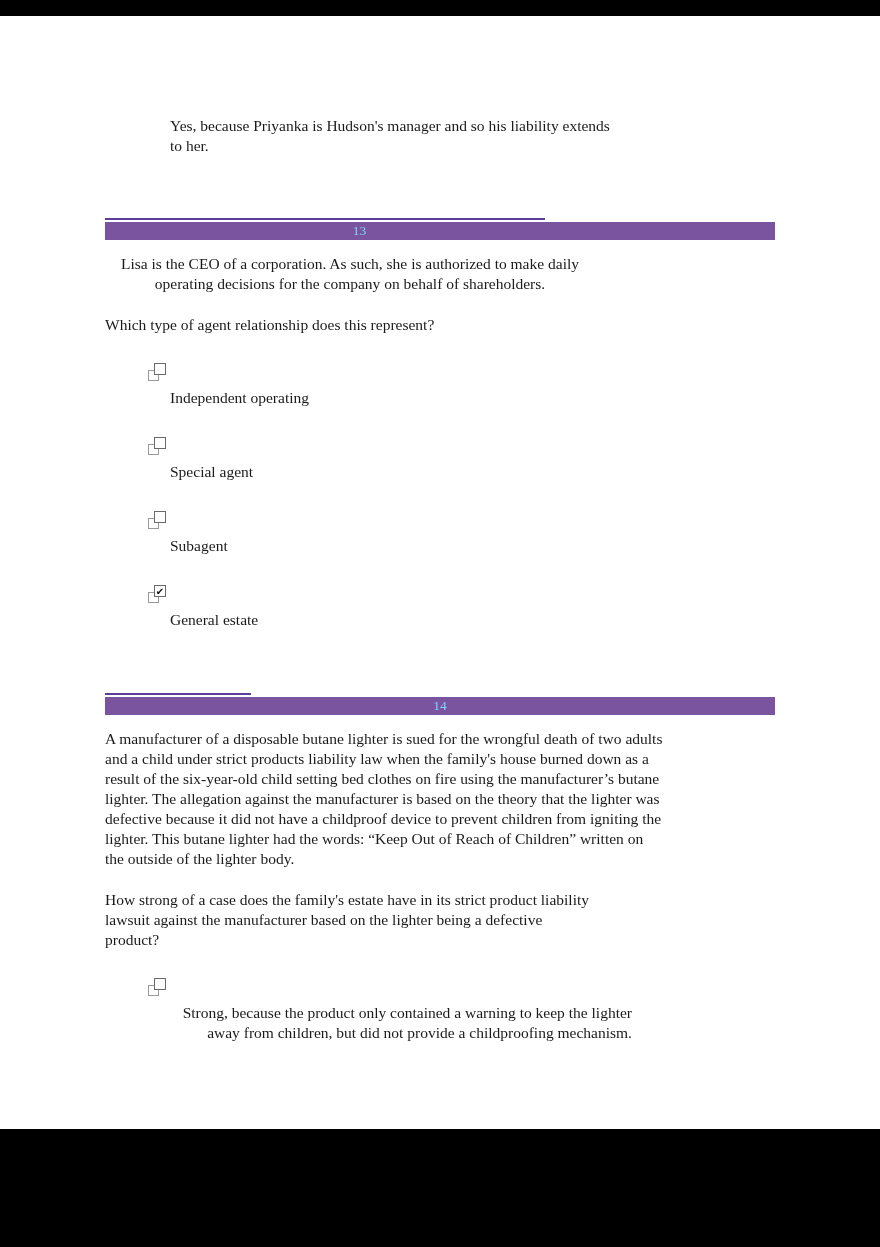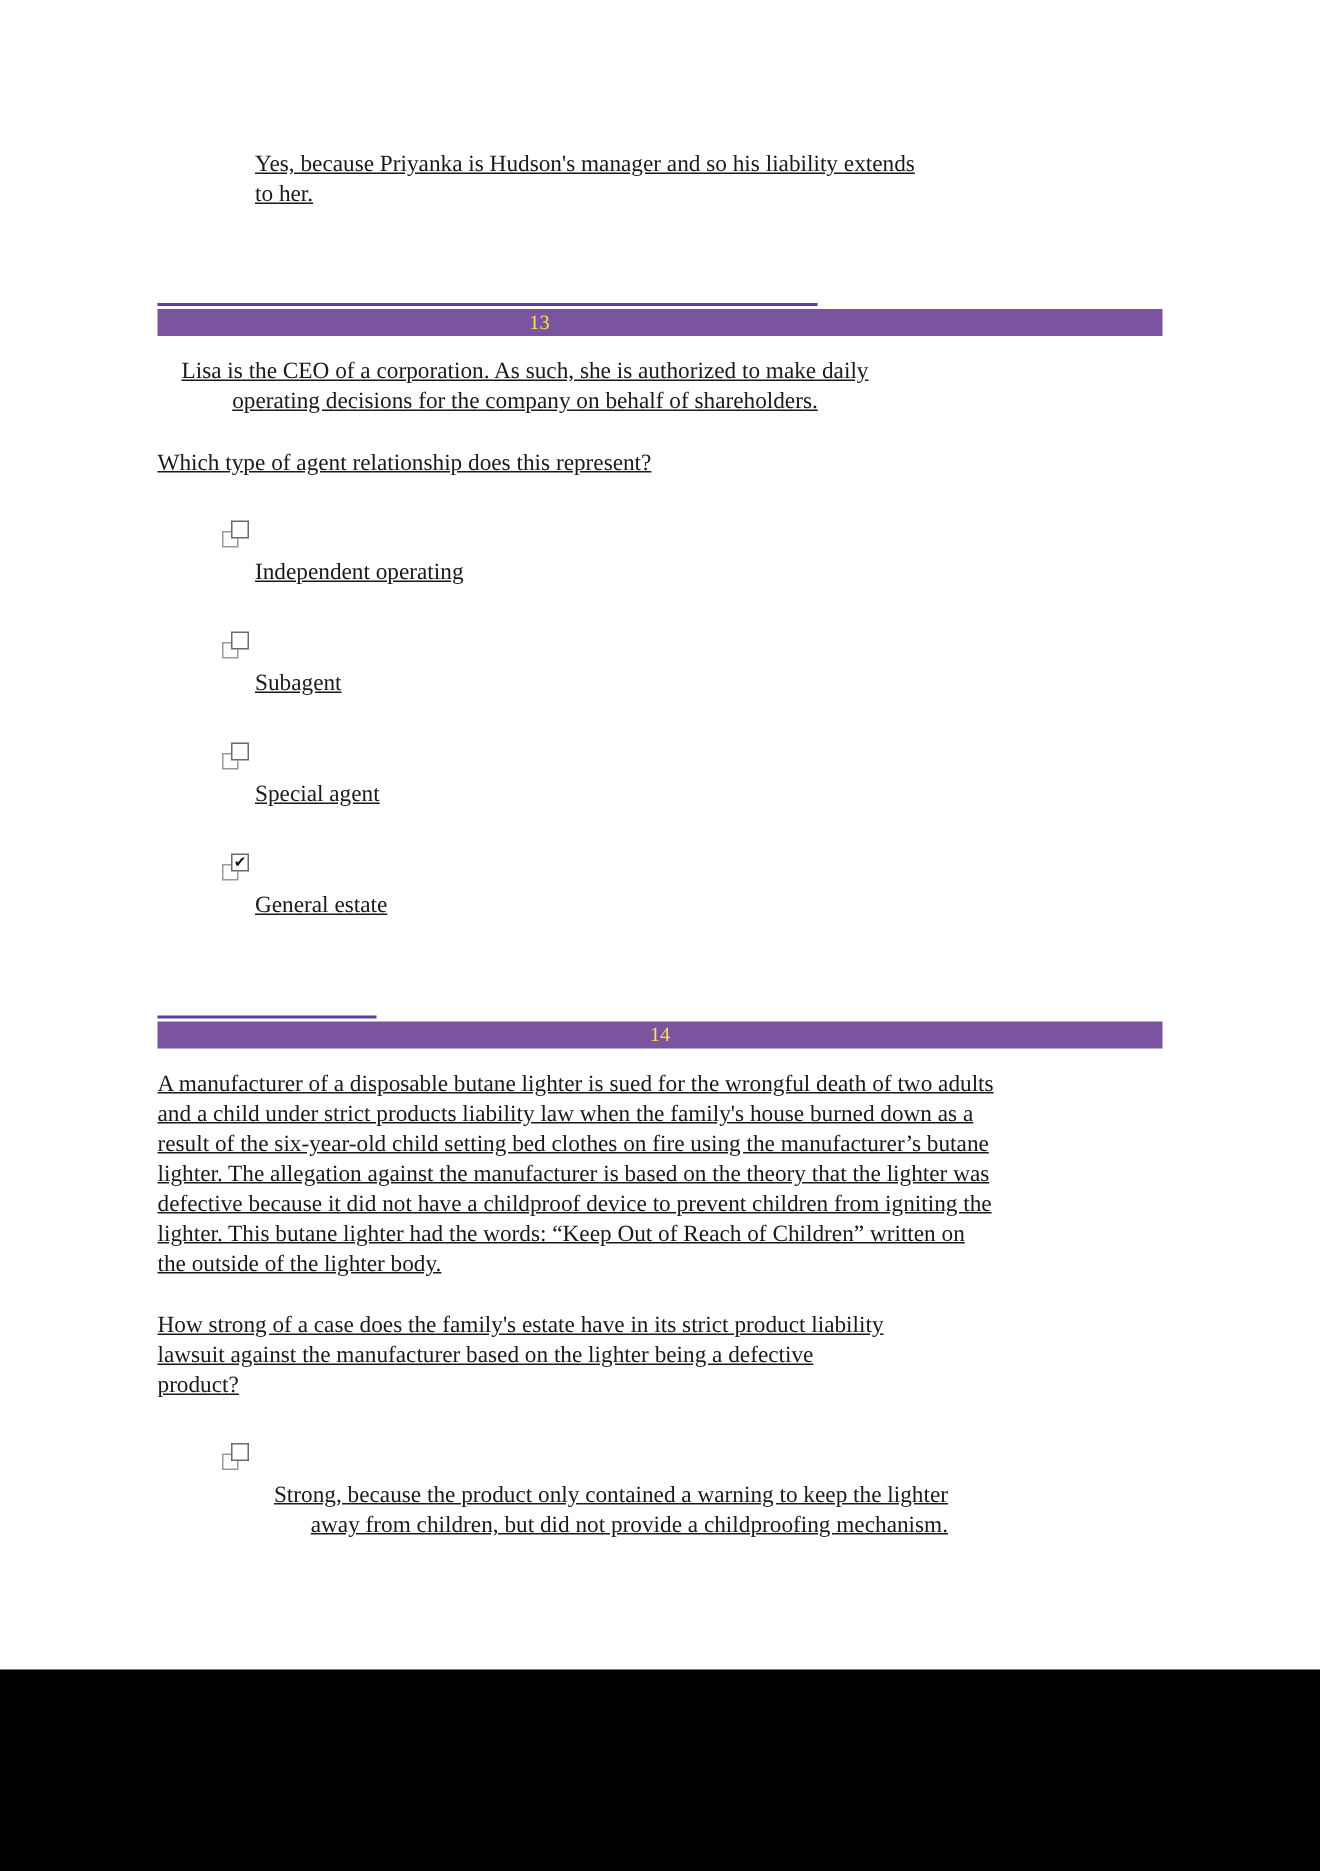--- a/index.html
+++ b/index.html
@@ -5,28 +5,27 @@
   * { margin: 0; padding: 0; box-sizing: border-box; }
   html, body { background: #000; }
   body {
     width: 880px; height: 1247px;
     position: relative;
     font-family: "Liberation Serif", serif;
     overflow: hidden;
   }
   .page {
     position: absolute;
-    top: 0; left: 0;
+    top: 16px; left: 0;
     width: 880px; height: 1113px;
     background: #ffffff;
     color: #1a1a1a;
     padding: 100px 105px 0 105px;
     font-size: 15.5px;
     line-height: 20px;
-    text-decoration: underline;
   }
   .prev-answer {
     margin-left: 65px;
     width: 445px;
   }
   .section { margin-top: 0; }
   .section-header { position: relative; }
   .divider-line {
     height: 2px;
     background: #5c3d99;
@@ -36,21 +35,21 @@
   .divider-line.w-short { width: 146px; }
   .number-bar {
     position: relative;
     width: 670px; height: 18px;
     background: #7a549f;
   }
   .number-bar .q-num {
     position: absolute;
     top: 0;
     transform: translateX(-50%);
-    color: #fde047;
+    color: #7dd3fc;
     font-size: 13.5px;
     line-height: 18px;
   }
   .q-num.pos-13 { left: 38%; }
   .q-num.pos-14 { left: 50%; }
   .prompt { margin-top: 14px; }
   .prompt.w13 { width: 490px; text-align: center; }
   .prompt.w14 { width: 558px; }
   .question-text { margin-top: 21px; }
   .question-text.w13 { width: 490px; }
@@ -119,28 +118,28 @@
         <span class="cb-wrap">
           <span class="cb-box"></span>
         </span>
         <div class="opt-label">Independent operating</div>
       </div>
 
       <div class="option">
         <span class="cb-wrap">
           <span class="cb-box"></span>
         </span>
-        <div class="opt-label">Subagent</div>
+        <div class="opt-label">Special agent</div>
       </div>
 
       <div class="option">
         <span class="cb-wrap">
           <span class="cb-box"></span>
         </span>
-        <div class="opt-label">Special agent</div>
+        <div class="opt-label">Subagent</div>
       </div>
 
       <div class="option">
         <span class="cb-wrap">
           <span class="cb-box">✔</span>
         </span>
         <div class="opt-label">General estate</div>
       </div>
 
     </div>

